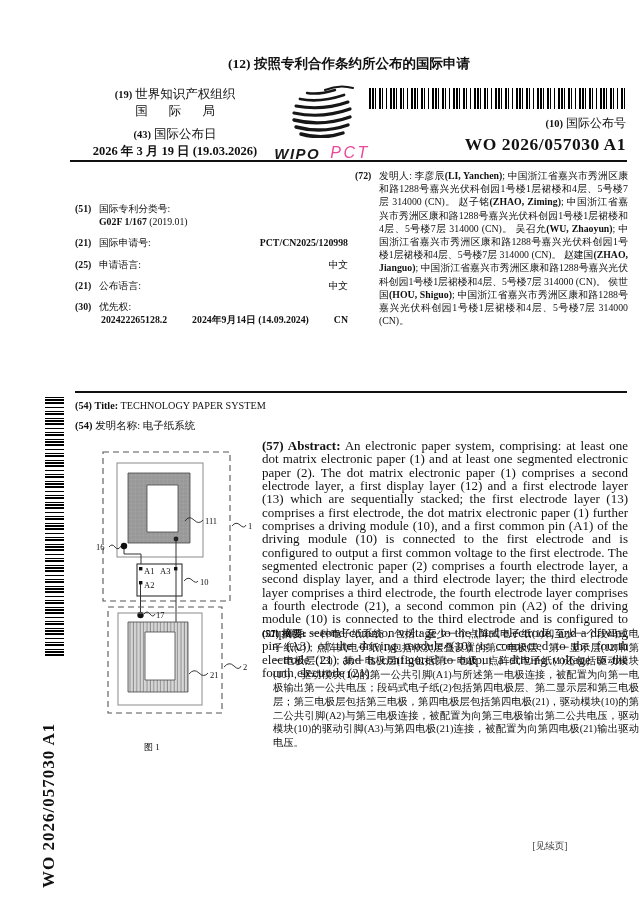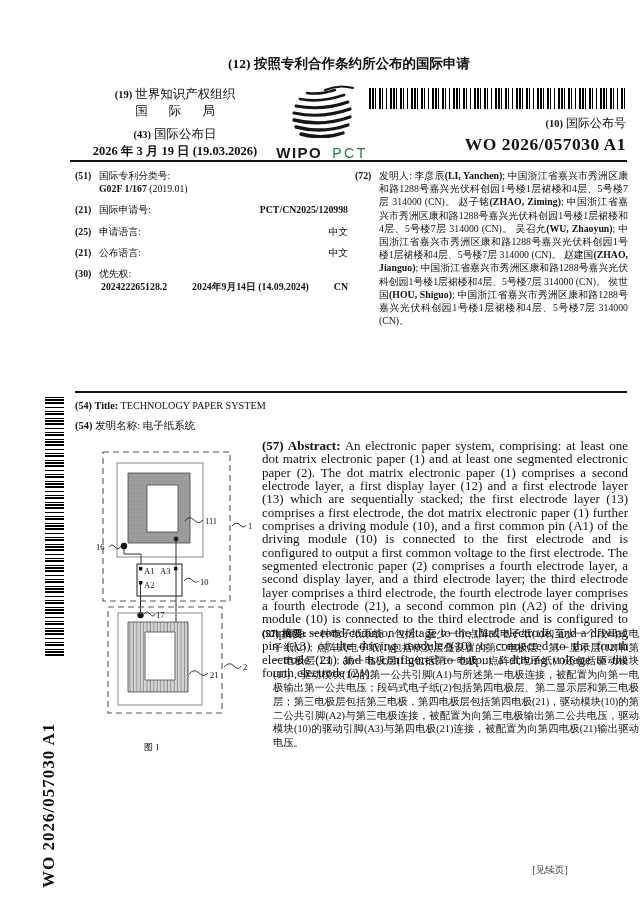--- a/index.html
+++ b/index.html
@@ -24,63 +24,63 @@
     display:flex;align-items:center;
   }
   
   .h12{position:absolute;left:70px;top:55px;width:558px;text-align:center;
        font-weight:bold;font-size:13.5px;}
   .org-block{position:absolute;left:75px;top:86px;width:200px;text-align:center;
        font-size:12.5px;line-height:17px;}
   .org-block .code{font-weight:bold;font-size:10.5px;}
   .org2{letter-spacing:9px;margin-left:9px;}
   .org-block .pubdate-row{margin-top:6px;}
-  .logo{position:absolute;left:278px;top:84px;width:88px;text-align:center;}
+  .logo{position:absolute;left:278px;top:84px;width:88px;text-align:center;font-style:italic;}
   .logo-text{margin-top:2px;font-family:"Liberation Sans","DejaVu Sans",sans-serif;
        display:flex;align-items:center;justify-content:center;gap:5px;}
   .logo-text .wipo{font-weight:bold;font-size:15px;letter-spacing:1.5px;color:#1a1a1a;}
   .logo-text .sep{display:inline-block;width:1.5px;height:13px;background:#9a9a9a;}
-  .logo-text .pct{font-size:14px;letter-spacing:2.5px;color:#15803d;}
+  .logo-text .pct{font-size:16px;letter-spacing:2.5px;color:#ec4899;}
   .pub-block{position:absolute;left:368px;top:88px;width:258px;text-align:right;}
   .barcode-top{width:256px;height:21px;margin:0 auto;
     background:repeating-linear-gradient(90deg,
       #000 0 2px,#fff 2px 3px,#000 3px 5px,#fff 5px 6px,#000 6px 7px,
       #fff 7px 10px,#000 10px 12px,#fff 12px 13px,#000 13px 14px,#fff 14px 17px,
       #000 17px 18px,#fff 18px 21px);
   }
   .pn-label{margin-top:6px;font-size:12px;}
   .pn-label .code{font-weight:bold;font-size:10.5px;}
   .pn-value{font-size:17.5px;font-weight:bold;margin-top:2px;letter-spacing:.5px;}
   .rule{position:absolute;left:70px;width:557px;height:2.4px;background:#111;}
   .rule1{top:160px;}
   .rule2{top:391px;left:75px;width:552px;}
   
   .col{position:absolute;top:169px;font-size:9.8px;line-height:13.2px;}
-  .col-left{left:75px;width:273px;}
+  .col-left{left:75px;width:273px;margin-top:33px;}
   .col-right{left:355px;width:273px;}
   .field{display:flex;margin-bottom:8px;}
   .fcode{font-weight:bold;flex:0 0 24px;}
   .fbody{flex:1;}
   .fbody.just{text-align:justify;}
   .row{display:flex;justify-content:space-between;}
   .prio{padding-left:2px;}
   
   .title-en{position:absolute;left:75px;top:400px;width:552px;font-size:10.2px;}
   .title-zh{position:absolute;left:75px;top:419px;width:552px;font-size:10.5px;}
   
   .figure{position:absolute;left:88px;top:440px;}
   .figure text{font-family:"Liberation Serif","DejaVu Serif",serif;fill:#111;}
   
   .abs-en{position:absolute;left:262px;top:439px;width:366px;
           font-size:13px;line-height:13.35px;text-align:justify;}
   .abs-zh{position:absolute;left:262px;top:627px;width:366px;
           font-size:10.3px;line-height:13.6px;text-align:justify;
           padding-left:11px;text-indent:-11px;}
   .abs-label{font-weight:bold;}
-  .footer-note{position:absolute;left:500px;top:864px;width:100px;
+  .footer-note{position:absolute;left:500px;top:840px;width:100px;
           text-align:center;font-size:9.5px;color:#333;}
 </style>
 </head>
 <body>
 
 <div class="page">
 
   <div class="side-barcode"></div>
   <div class="side-pubnum">WO 2026/057030 A1</div>
 

